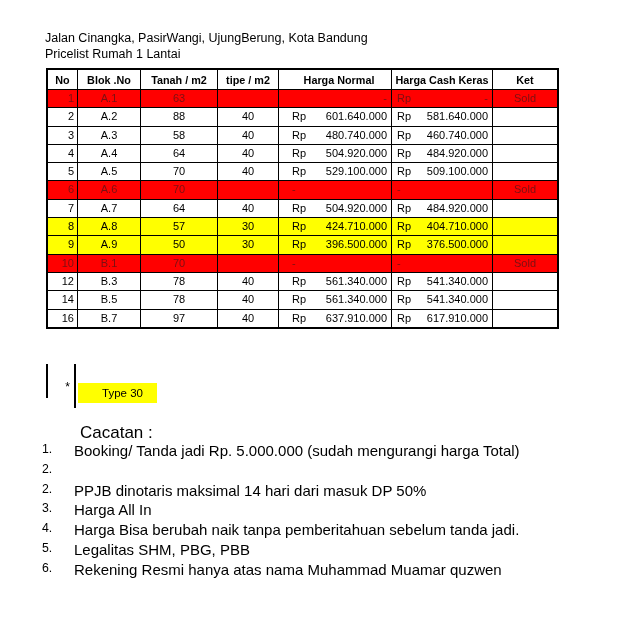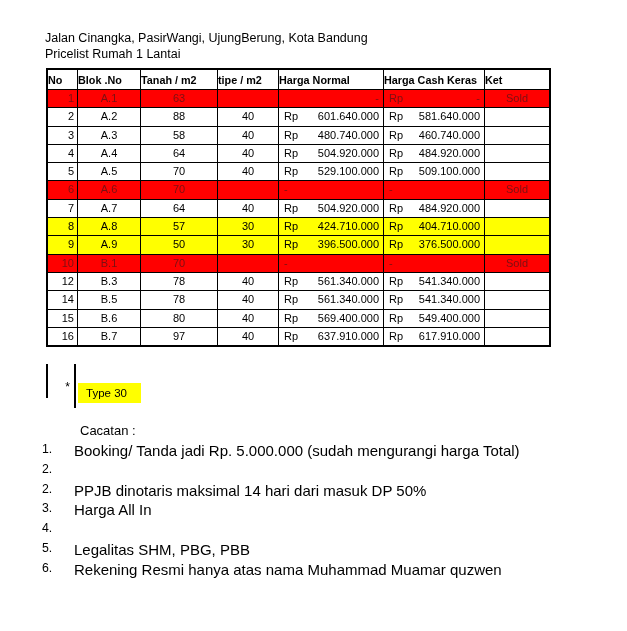--- a/index.html
+++ b/index.html
@@ -12,42 +12,42 @@
 
   table.price-table{
     position:absolute;left:46px;top:68px;
     border-collapse:collapse;table-layout:fixed;width:497px;
     border:2.4px solid var(--border);
   }
   .price-table th,.price-table td{
     border:1.5px solid var(--border);
     padding:0;font-size:11px;white-space:nowrap;overflow:hidden;
   }
-  .price-table th{height:19px;font-weight:bold;font-size:10.8px;text-align:left;}
+  .price-table th{height:19px;font-weight:bold;font-size:10.8px;text-align:center;}
   .price-table td{height:17.3px;line-height:17.3px;}
   .price-table .c1{width:29px;} .price-table .c2{width:62px;}
   .price-table .c3{width:76px;} .price-table .c4{width:60px;}
-  .price-table .c5{width:104px;} .price-table .c6{width:100px;}
+  .price-table .c5{width:104px;padding-left:8px;} .price-table .c6{width:100px;}
   .price-table .c7{width:64px;}
   td.num{text-align:right;padding-right:3px;}
   td.ctr{text-align:center;}
   td.money .acct{display:flex;justify-content:space-between;padding:0 4px 0 5px;}
   tr.row-red{background:var(--sold-bg);color:var(--sold-text);}
   tr.row-yellow{background:var(--yellow-bg);}
 
   .vline{position:absolute;width:2px;background:var(--border);}
   .vline-left{left:46px;top:364px;height:34px;}
   .vline-right{left:74px;top:364px;height:44px;}
   .legend-star{position:absolute;left:54px;top:380px;width:16px;text-align:right;font-size:12px;}
   .legend-type30{
     position:absolute;left:78px;top:383px;width:55px;height:20px;
-    background:var(--yellow-bg);font-size:11.5px;line-height:20px;padding-left:8px;
+    background:var(--yellow-bg);font-size:11.5px;line-height:20px;padding-left:24px;
   }
 
-  .notes-heading{position:absolute;left:80px;top:423px;font-size:13px;}
+  .notes-heading{position:absolute;left:80px;top:423px;font-size:17px;}
   .note-row{position:absolute;left:0;width:100%;height:20px;}
   .note-num{position:absolute;left:42px;font-size:12.3px;}
   .note-text{position:absolute;left:74px;font-size:15px;white-space:nowrap;}
 </style>
 </head>
 <body>
 
 <div class="title">Pricelist Rumah 1 Lantai</div>
 <div class="subtitle">Jalan Cinangka, PasirWangi, UjungBerung, Kota Bandung</div>
 
@@ -286,39 +286,20 @@
         </td>
         <td class="money c6">
           <div class="acct">
             <span>Rp</span>
             <span>541.340.000</span>
           </div>
         </td>
         <td class="ctr c7"></td>
       </tr>
       <tr>
-        <td class="num c1">15</td>
-        <td class="ctr c2">B.6</td>
-        <td class="ctr c3">80</td>
-        <td class="ctr c4">40</td>
-        <td class="money c5">
-          <div class="acct">
-            <span>Rp</span>
-            <span>569.400.000</span>
-          </div>
-        </td>
-        <td class="money c6">
-          <div class="acct">
-            <span>Rp</span>
-            <span>549.400.000</span>
-          </div>
-        </td>
-        <td class="ctr c7"></td>
-      </tr>
-      <tr>
         <td class="num c1">16</td>
         <td class="ctr c2">B.7</td>
         <td class="ctr c3">97</td>
         <td class="ctr c4">40</td>
         <td class="money c5">
           <div class="acct">
             <span>Rp</span>
             <span>637.910.000</span>
           </div>
         </td>
@@ -350,20 +331,21 @@
     <div class="note-row" style="top: 481.6px;">
       <span class="note-num">2.</span>
       <span class="note-text">PPJB dinotaris maksimal 14 hari dari masuk DP 50%</span>
     </div>
     <div class="note-row" style="top: 501.4px;">
       <span class="note-num">3.</span>
       <span class="note-text">Harga All In</span>
     </div>
     <div class="note-row" style="top: 521.2px;">
       <span class="note-num">4.</span>
+      <span class="note-text">Harga Bisa berubah naik tanpa pemberitahuan sebelum tanda jadi.</span>
     </div>
     <div class="note-row" style="top: 541px;">
       <span class="note-num">5.</span>
       <span class="note-text">Legalitas SHM, PBG, PBB</span>
     </div>
     <div class="note-row" style="top: 560.8px;">
       <span class="note-num">6.</span>
       <span class="note-text">Rekening Resmi hanya atas nama Muhammad Muamar quzwen</span>
     </div>
   </div>

